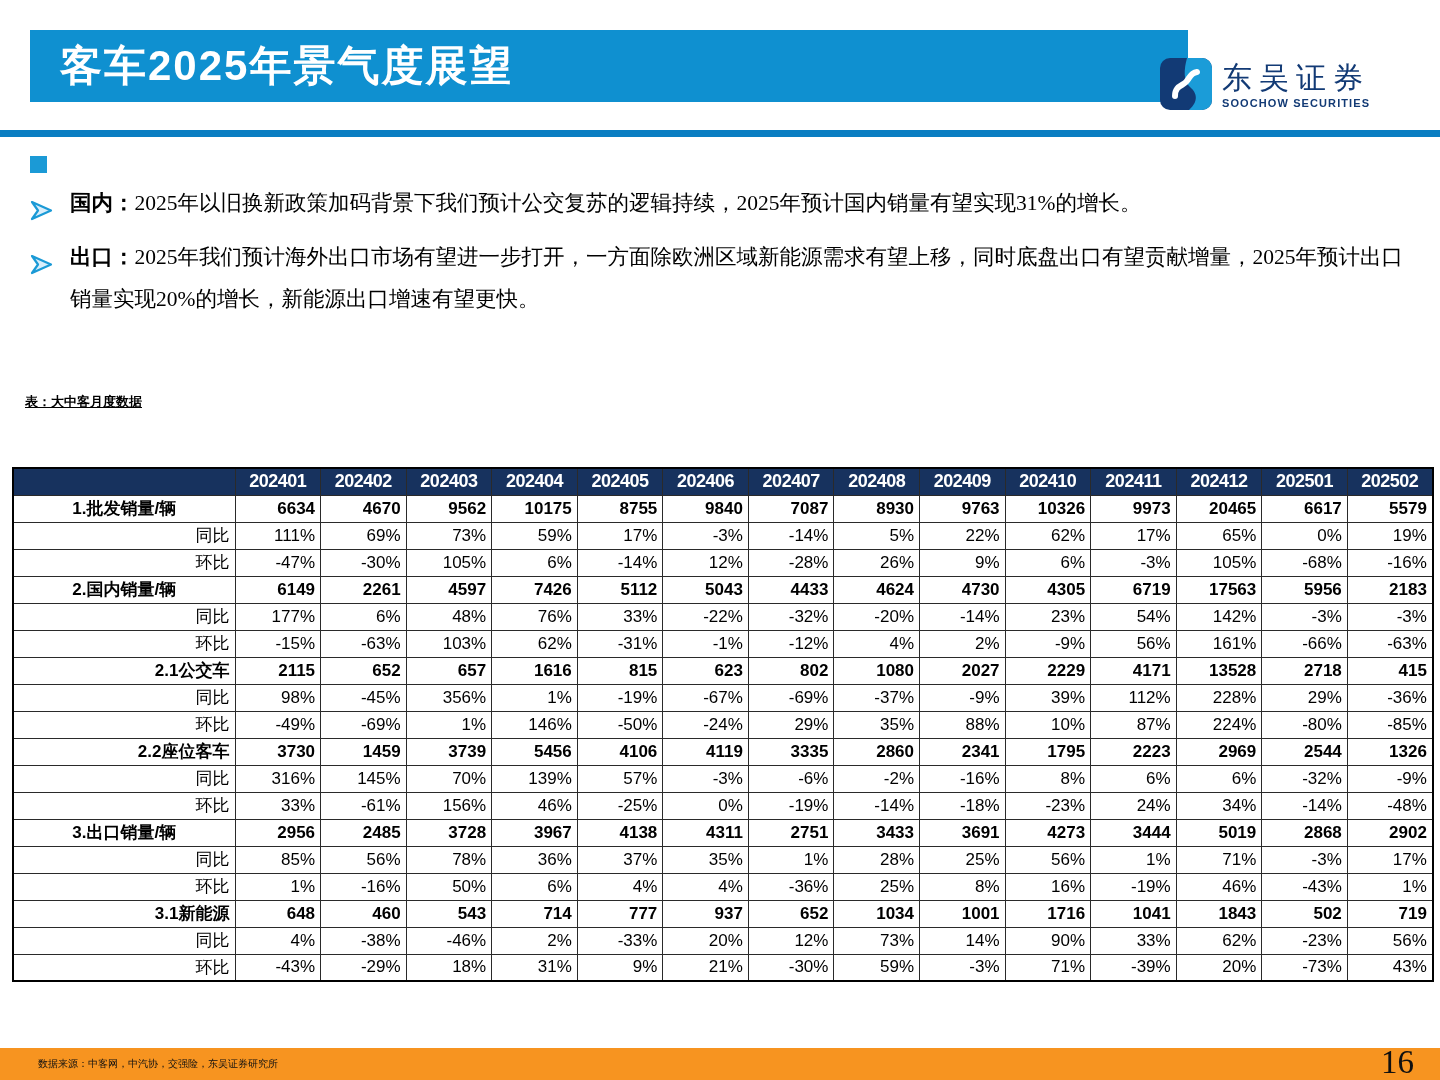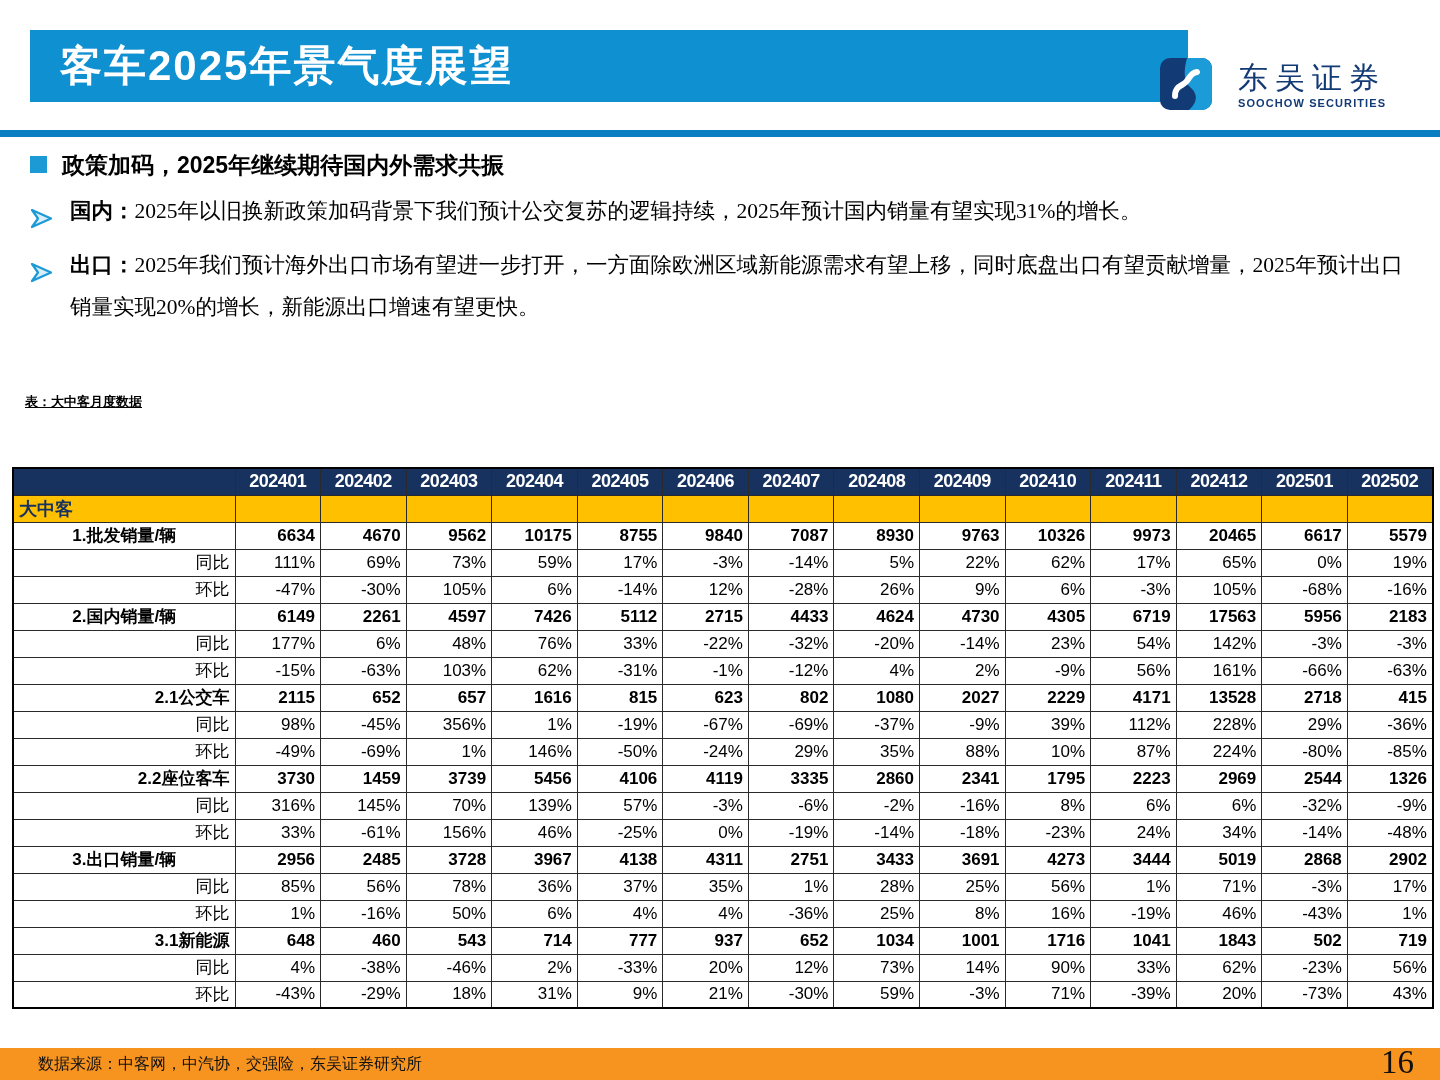--- a/index.html
+++ b/index.html
@@ -7,21 +7,21 @@
     width:1440px;height:1080px;position:relative;background:#fff;
     font-family:"Liberation Sans",sans-serif;color:#000;overflow:hidden;
   }
   
   .titlebar{
     position:absolute;left:30px;top:30px;width:1158px;height:72px;
     background:var(--titlebar);color:#fff;display:flex;align-items:center;
     padding-left:30px;box-sizing:border-box;font-size:42px;font-weight:bold;letter-spacing:2px;
   }
   .divider{position:absolute;left:0;top:130px;width:1440px;height:7px;background:var(--divider);}
-  .logo{position:absolute;left:1160px;top:58px;display:flex;align-items:center;gap:26px;}
+  .logo{position:absolute;left:1160px;top:58px;display:flex;align-items:center;gap:10px;}
   .icon-base{fill:var(--logonavy);}
   .icon-accent{fill:var(--logoblue);}
   .logo-cn{font-size:30px;color:var(--logonavy);letter-spacing:7px;line-height:1;white-space:nowrap;}
   .logo-en{font-size:11px;color:var(--logonavy);font-weight:bold;letter-spacing:1.1px;margin-top:4px;white-space:nowrap;}
   
   .bullets{position:absolute;left:30px;top:150px;width:1392px;}
   .main-bullet{display:flex;gap:15px;align-items:flex-start;margin-bottom:10px;}
   .main-bullet .sq{width:17px;height:17px;background:var(--bullet);margin-top:6px;flex:none;}
   .main-bullet .txt{font-size:23px;font-weight:bold;}
   .sub{position:relative;padding-left:40px;margin-bottom:12px;font-size:21.5px;line-height:1.95;}
@@ -37,21 +37,21 @@
   thead th{background:var(--tblheader);color:#fff;font-weight:bold;text-align:center;font-size:18px;letter-spacing:-0.5px;}
   tr.band td{background:var(--band);}
   tr.band td.bandlbl{color:var(--tblheader);font-weight:bold;font-size:18px;text-align:left;}
   td.label-left{font-weight:bold;text-align:center;}
   td.label-right{font-weight:bold;text-align:right;}
   td.label-sub{font-weight:normal;text-align:right;}
   td.val{text-align:right;}
   tr.section td.val{font-weight:bold;}
   
   .footer{position:absolute;left:0;top:1048px;width:1440px;height:32px;background:var(--footer);}
-  .footer .src{position:absolute;left:38px;top:0;line-height:32px;font-size:16px;color:#101010;}
+  .footer .src{position:absolute;left:38px;top:0;line-height:32px;font-size:10px;color:#101010;}
   .footer .page{position:absolute;right:26px;bottom:1px;font-family:"Liberation Serif",serif;
                 font-size:33px;color:#101010;line-height:1;}
 </style>
 </head>
 <body>
 
 <div class="titlebar">
   <span>客车2025年景气度展望</span>
 </div>
 
@@ -67,21 +67,20 @@
     <div class="logo-cn">东吴证券</div>
     <div class="logo-en">SOOCHOW SECURITIES</div>
   </span>
 </div>
 
 <div class="divider"></div>
 
 <div class="bullets">
   <div class="main-bullet">
     <span class="sq"></span>
-    <span class="txt">政策加码，2025年继续期待国内外需求共振</span>
   </div>
   <div class="sub">
     <span class="arrow">
       <svg width="23" height="21" viewBox="0 0 23 21">
         <path d="M2 2 L21 10.5 L2 19 L8 10.5 Z" fill="#d9eefb" stroke="#1b9ad6" stroke-width="2.2" stroke-linejoin="round"></path>
       </svg>
     </span><span class="lbl">国内：</span><span class="txt">2025年以旧换新政策加码背景下我们预计公交复苏的逻辑持续，2025年预计国内销量有望实现31%的增长。</span>
   </div>
   <div class="sub">
     <span class="arrow">
@@ -126,37 +125,20 @@
           <th>202408</th>
           <th>202409</th>
           <th>202410</th>
           <th>202411</th>
           <th>202412</th>
           <th>202501</th>
           <th>202502</th>
         </tr>
       </thead>
       <tbody>
-        <tr class="band">
-          <td class="bandlbl">大中客</td>
-          <td></td>
-          <td></td>
-          <td></td>
-          <td></td>
-          <td></td>
-          <td></td>
-          <td></td>
-          <td></td>
-          <td></td>
-          <td></td>
-          <td></td>
-          <td></td>
-          <td></td>
-          <td></td>
-        </tr>
         <tr class="section">
           <td class="label-left">1.批发销量/辆</td>
           <td class="val">6634</td>
           <td class="val">4670</td>
           <td class="val">9562</td>
           <td class="val">10175</td>
           <td class="val">8755</td>
           <td class="val">9840</td>
           <td class="val">7087</td>
           <td class="val">8930</td>
@@ -201,21 +183,21 @@
           <td class="val">-68%</td>
           <td class="val">-16%</td>
         </tr>
         <tr class="section">
           <td class="label-left">2.国内销量/辆</td>
           <td class="val">6149</td>
           <td class="val">2261</td>
           <td class="val">4597</td>
           <td class="val">7426</td>
           <td class="val">5112</td>
-          <td class="val">2715</td>
+          <td class="val">5043</td>
           <td class="val">4433</td>
           <td class="val">4624</td>
           <td class="val">4730</td>
           <td class="val">4305</td>
           <td class="val">6719</td>
           <td class="val">17563</td>
           <td class="val">5956</td>
           <td class="val">2183</td>
         </tr>
         <tr>

